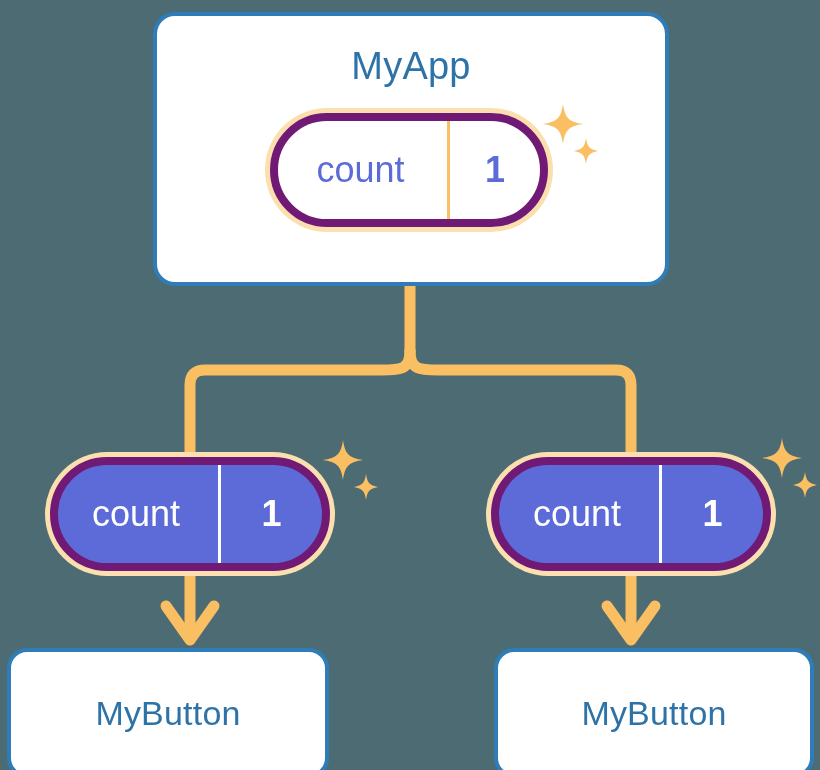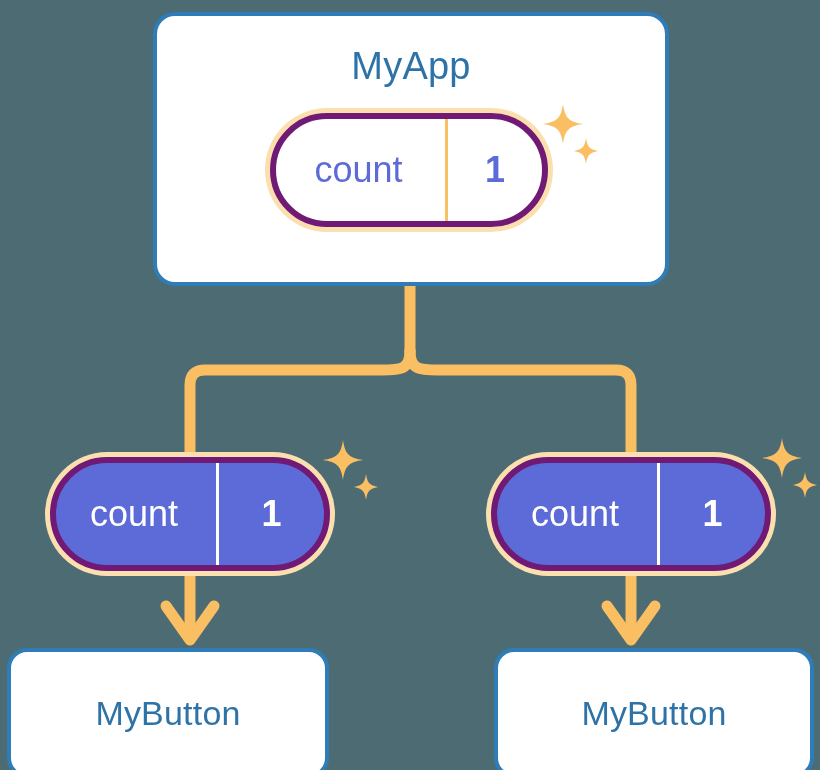--- a/index.html
+++ b/index.html
@@ -84,21 +84,21 @@
     position: absolute;
     box-sizing: border-box;
     border-radius: 999px;
     background: #fcdfae;            
     padding: 5px;
     display: flex;
   }
   .pill-inner {
     flex: 1;
     box-sizing: border-box;
-    border: 6px solid #701a75;      
+    border: 8px solid #701a75;      
     border-radius: 999px;
     display: flex;
     align-items: stretch;
     overflow: hidden;
   }
   .pill-key, .pill-val {
     display: flex;
     align-items: center;
     justify-content: center;
     box-sizing: border-box;

